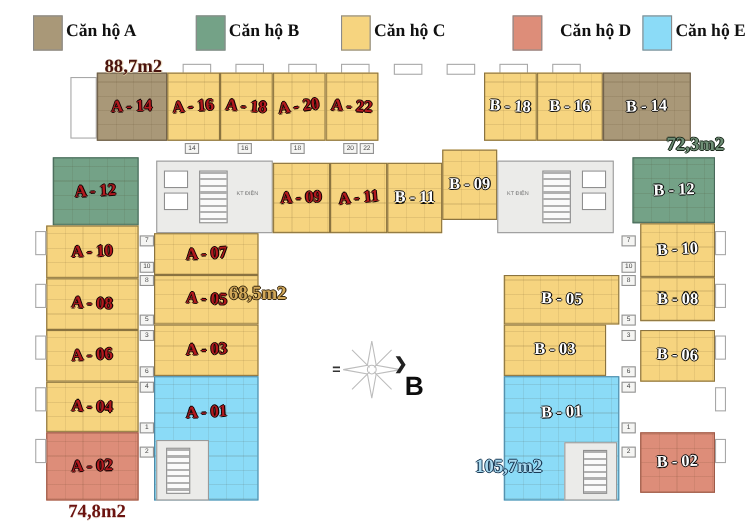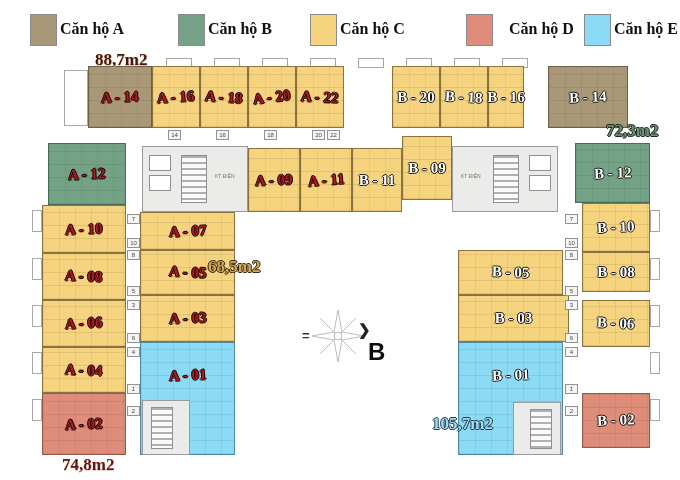--- a/index.html
+++ b/index.html
@@ -91,27 +91,24 @@
     </div>
   <div class="unit fill-c" style="left:200px;top:66px;width:48px;height:62px">
       <span class="ulab red" style="--r:4deg">A - 18</span>
     </div>
   <div class="unit fill-c" style="left:248px;top:66px;width:48px;height:62px">
       <span class="ulab red" style="--r:-7deg">A - 20</span>
     </div>
   <div class="unit fill-c" style="left:296px;top:66px;width:48px;height:62px">
       <span class="ulab red" style="--r:3deg">A - 22</span>
     </div>
-  <div class="unit fill-c" style="left:392px;top:66px;width:48px;height:62px">
-      <span class="ulab white">B - 20</span>
-    </div>
   <div class="unit fill-c" style="left:440px;top:66px;width:48px;height:62px">
       <span class="ulab white" style="--r:3deg">B - 18</span>
     </div>
-  <div class="unit fill-c" style="left:488px;top:66px;width:36px;height:62px">
+  <div class="unit fill-c" style="left:488px;top:66px;width:60px;height:62px">
       <span class="ulab white">B - 16</span>
     </div>
   <div class="unit fill-a" style="left:548px;top:66px;width:80px;height:62px">
       <span class="ulab white" style="--r:-2deg">B - 14</span>
     </div>
 
   <div class="tag" style="left:168px;top:130px">14</div>
   <div class="tag" style="left:216px;top:130px">16</div>
   <div class="tag" style="left:264px;top:130px">18</div>
   <div class="tag" style="left:312px;top:130px">20</div>
@@ -189,21 +186,21 @@
 
   <div class="balc" style="left:32px;top:210px;width:10px;height:22px"></div>
   <div class="balc" style="left:32px;top:258px;width:10px;height:22px"></div>
   <div class="balc" style="left:32px;top:305px;width:10px;height:22px"></div>
   <div class="balc" style="left:32px;top:352px;width:10px;height:22px"></div>
   <div class="balc" style="left:32px;top:399px;width:10px;height:22px"></div>
 
   <div class="unit fill-c" style="left:458px;top:250px;width:105px;height:45px">
       <span class="ulab white" style="--r:2deg">B - 05</span>
     </div>
-  <div class="unit fill-c" style="left:458px;top:295px;width:111px;height:47px">
+  <div class="unit fill-c" style="left:458px;top:295px;width:93px;height:47px">
       <span class="ulab white">B - 03</span>
     </div>
   <div class="unit fill-e lab-top" style="left:458px;top:342px;width:105px;height:113px">
       <span class="ulab white" style="--r:-2deg">B - 01</span>
     </div>
   <div class="core" style="left:513px;top:402px;width:48px;height:53px">
     <div class="stair" style="left:16px;top:6px;width:22px;height:40px"></div>
   </div>
 
   <div class="tag" style="left:565px;top:214px">7</div>

